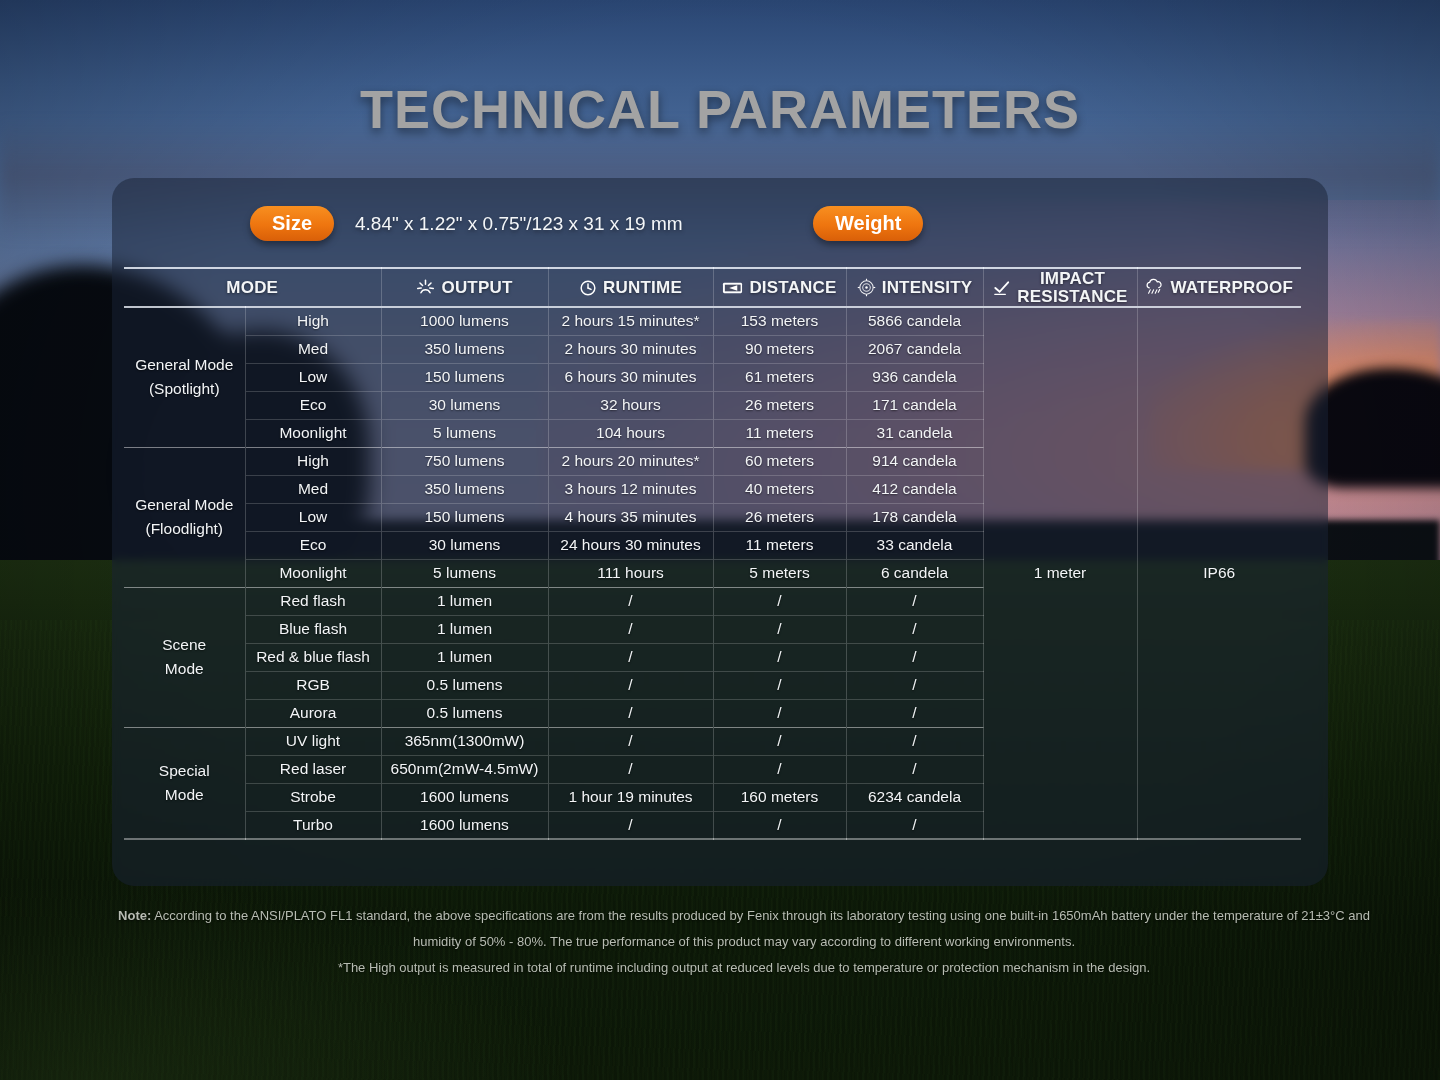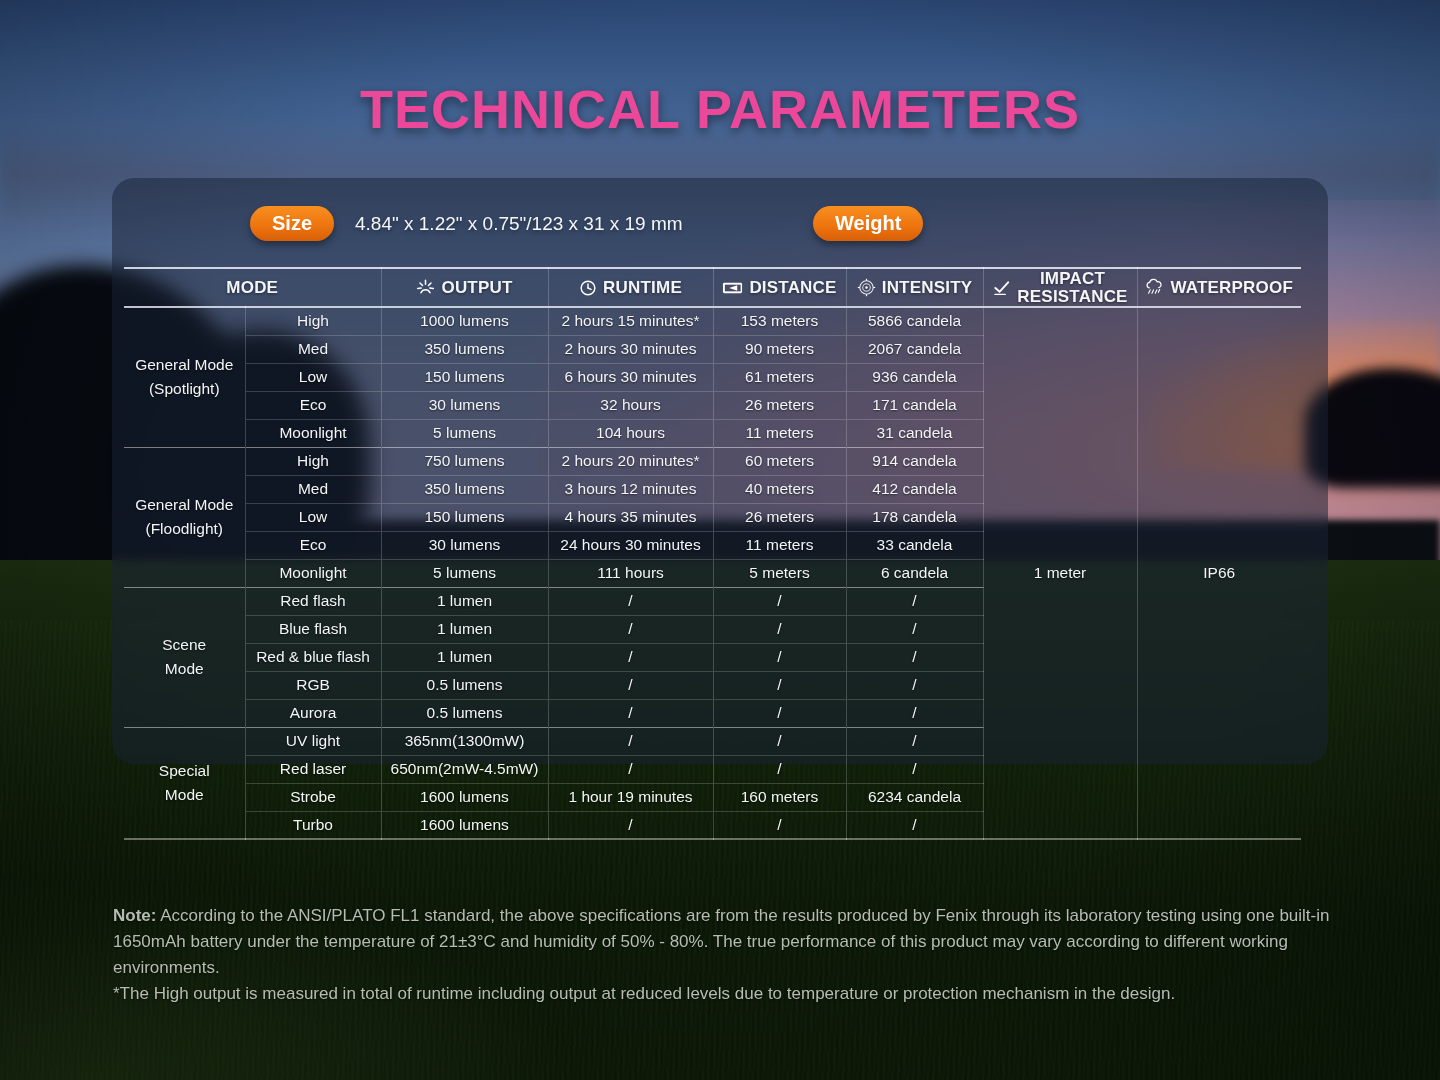--- a/index.html
+++ b/index.html
@@ -24,25 +24,25 @@
     background:linear-gradient(180deg,#1b2d11 0%,#15250d 16%,#0f1d09 42%,#0b1607 70%,#0d1908 100%);}
   #grasstex{left:0;top:620px;width:1440px;height:460px;opacity:.5;
     background:repeating-linear-gradient(93deg,rgba(62,95,36,.14) 0 2px,rgba(0,0,0,0) 2px 5px),
                repeating-linear-gradient(87deg,rgba(40,70,25,.12) 0 3px,rgba(0,0,0,0) 3px 7px);}
   #grassglow{left:-120px;top:880px;width:700px;height:260px;
     background:radial-gradient(ellipse at 30% 80%,rgba(64,100,40,.28) 0%,rgba(64,100,40,0) 70%);}
   #vignette{left:0;top:0;width:1440px;height:1080px;
     background:radial-gradient(ellipse at 50% 45%,rgba(0,0,0,0) 55%,rgba(0,0,0,.28) 100%);}
 
   
-  #title{position:absolute;left:0;top:78px;width:1440px;text-align:center;color:#ec4899;
+  #title{position:absolute;left:0;top:78px;width:1440px;text-align:center;color:#a3a3a3;
     font-size:54px;font-weight:bold;letter-spacing:1px;text-shadow:0 4px 10px rgba(0,0,0,.45);}
 
   
-  #panel{position:absolute;left:112px;top:178px;width:1216px;height:586px;border-radius:22px;
+  #panel{position:absolute;left:112px;top:178px;width:1216px;height:708px;border-radius:22px;
     background:rgba(25,34,53,.52);backdrop-filter:blur(4px);}
   .badge{position:absolute;top:28px;height:35px;line-height:35px;padding:0 22px;border-radius:18px;
     background:linear-gradient(180deg,#f88f20 0%,#ee750f 55%,#d95f08 100%);
     color:#fff;font-size:20px;font-weight:bold;box-shadow:0 4px 7px rgba(0,0,0,.38);}
   #size-badge{left:138px;}
   #weight-badge{left:701px;}
   .badge-value{position:absolute;top:28px;height:35px;line-height:36px;color:#f4f6f8;font-size:19px;
     text-shadow:0 2px 4px rgba(0,0,0,.4);}
   #size-value{left:243px;}
   #weight-value{left:803px;}
@@ -57,22 +57,22 @@
   #spec-table td{height:28px;font-size:15.5px;text-shadow:0 1px 2px rgba(0,0,0,.55);}
   .vl{border-left:1px solid rgba(255,255,255,.2);}
   tr.r td{border-top:1px solid rgba(255,255,255,.18);}
   tr.g td{border-top:1px solid rgba(255,255,255,.45);}
   td.glabel{font-size:17px;line-height:1.55;}
   th .hwrap{display:inline-flex;align-items:center;gap:6px;vertical-align:middle;}
   th .two{line-height:1.05;text-align:center;}
   .icon{display:inline-block;flex:0 0 auto;}
 
   
-  #notes{position:absolute;left:113px;top:903px;width:1262px;color:#b7bcb2;font-size:17px;line-height:26px;
-    text-shadow:0 1px 2px rgba(0,0,0,.6);}
+  #notes{position:absolute;left:113px;top:903px;width:1262px;color:#b7bcb2;font-size:13px;line-height:26px;
+    text-shadow:0 1px 2px rgba(0,0,0,.6);text-align:center;}
   #notes p{margin:0;}
   #notes .nb{font-weight:bold;}
   #note2{margin-top:9px;}
 </style>
 </head>
 <body>
 
 <div id="stage">
 
   <div class="bg" id="sky"></div>

